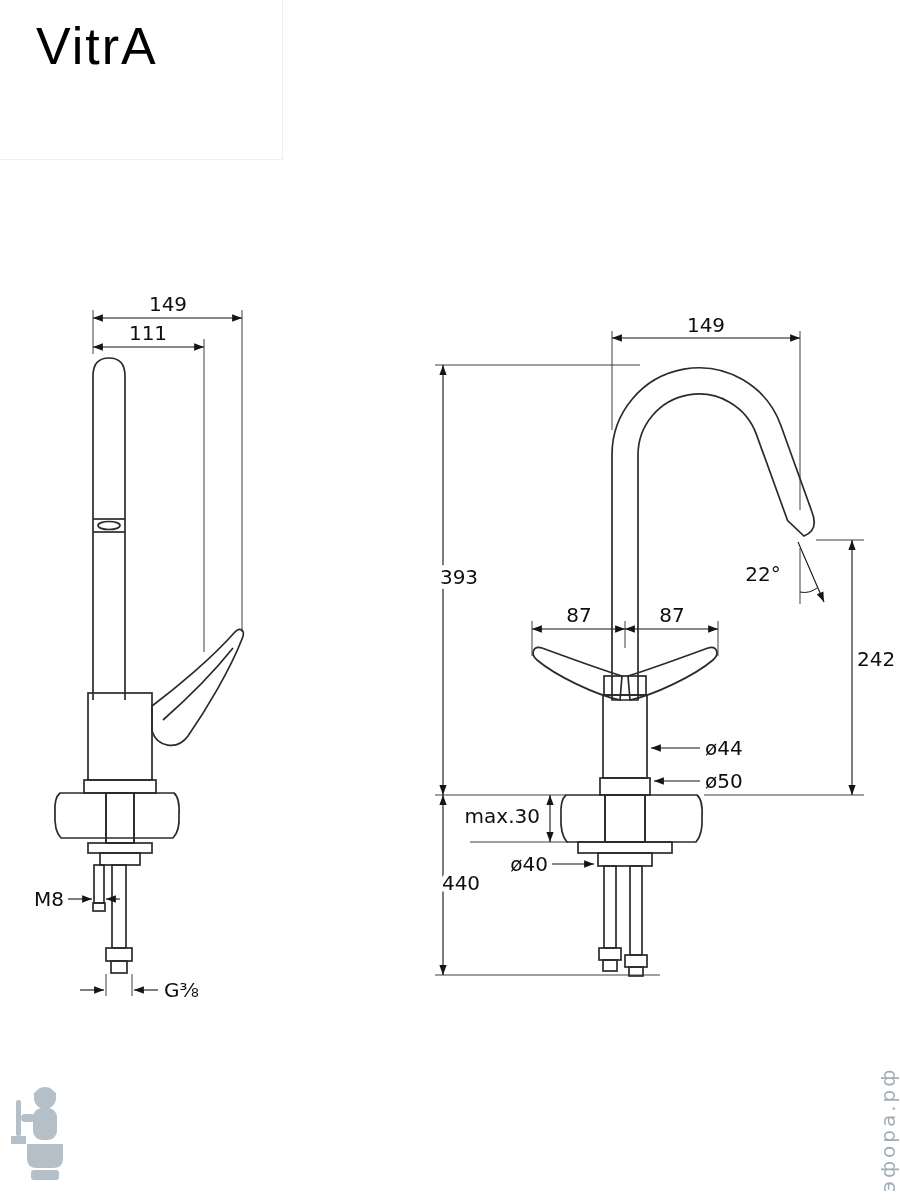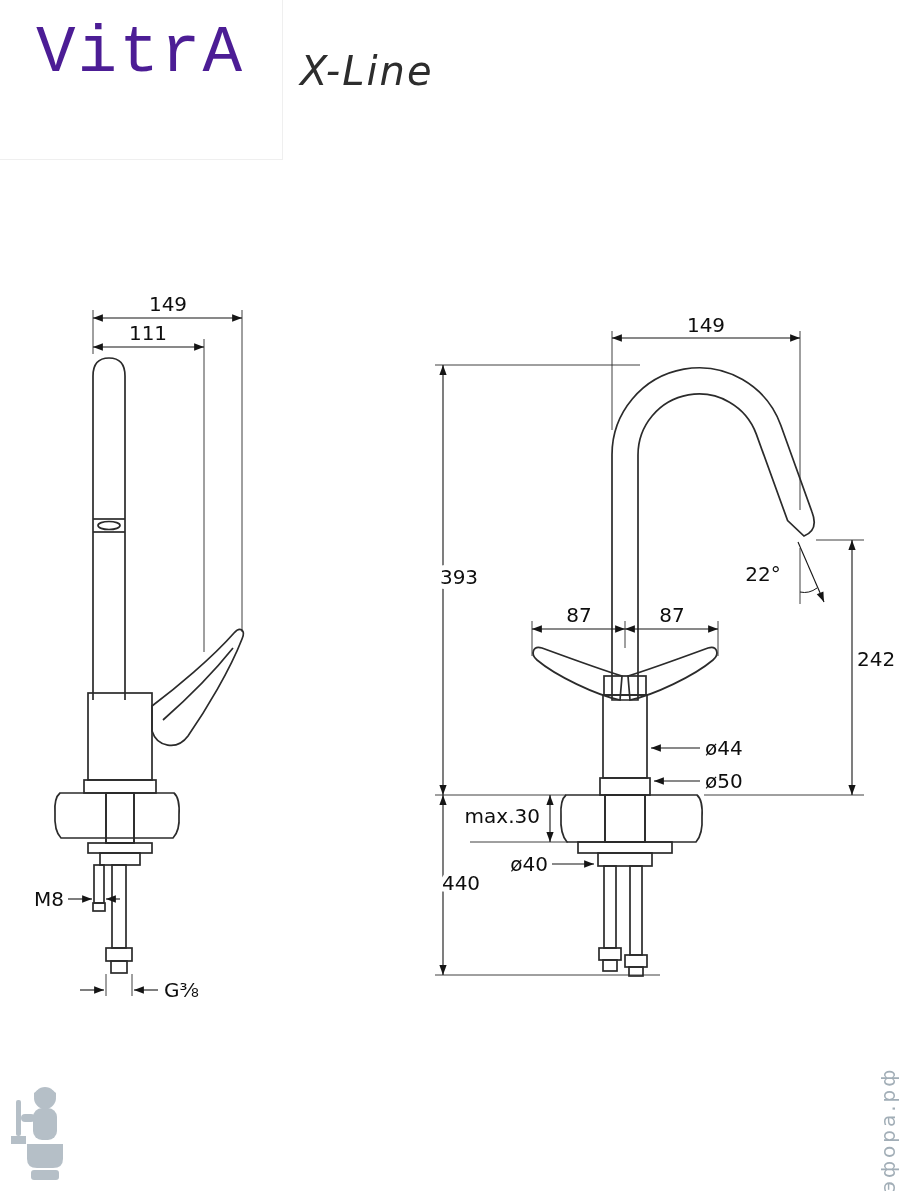--- a/index.html
+++ b/index.html
@@ -10,22 +10,22 @@
   }
   .page { position:absolute; inset:0; width:900px; height:1200px; background:#fff; }
 
   
   .artifact-box {
     position:absolute; left:0; top:0; width:283px; height:160px;
     border-right:1px solid #efefef; border-bottom:1px solid #efefef;
   }
   .logo {
     position:absolute; left:36px; top:16px;
-    font-size:66px; font-weight:500; color:#4c1d95; letter-spacing:2px;
-    font-family:Liberation Mono, monospace;
+    font-size:52px; font-weight:500; color:#000000; letter-spacing:2px;
+    font-family:Liberation Sans, sans-serif;
   }
   .series {
     position:absolute; left:300px; top:48px;
     font-size:40px; font-style:italic; color:#2d2d2d; letter-spacing:2px;
     font-family:"DejaVu Sans", sans-serif;
   }
 
   
   .drawing-svg { position:absolute; left:0; top:0; }
   .draw path, .draw rect, .draw line, .draw ellipse {
@@ -45,21 +45,20 @@
     font-family:"DejaVu Sans", sans-serif;
   }
 </style>
 </head>
 <body>
 
 <div class="page">
 
   <div class="artifact-box"></div>
   <div class="logo">VitrA</div>
-  <div class="series">X-Line</div>
 
   <svg class="drawing-svg" width="900" height="1200" viewBox="0 0 900 1200" xmlns="http://www.w3.org/2000/svg">
     <defs>
       <pattern id="hatch" width="7" height="7" patternUnits="userSpaceOnUse" patternTransform="rotate(45)">
         <line x1="0" y1="0" x2="0" y2="7" stroke="#4a4a4a" stroke-width="1"></line>
       </pattern>
       <pattern id="braid" width="4.5" height="4.5" patternUnits="userSpaceOnUse" patternTransform="rotate(45)">
         <line x1="0" y1="0" x2="0" y2="4.5" stroke="#5a5a5a" stroke-width="0.9"></line>
       </pattern>
       <pattern id="threads" width="6" height="4.5" patternUnits="userSpaceOnUse">

